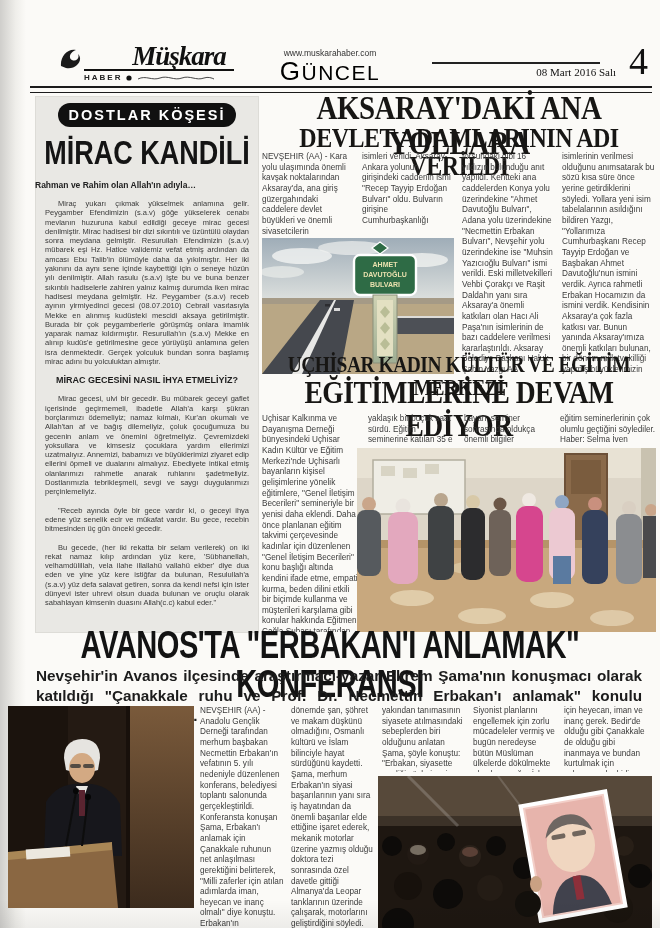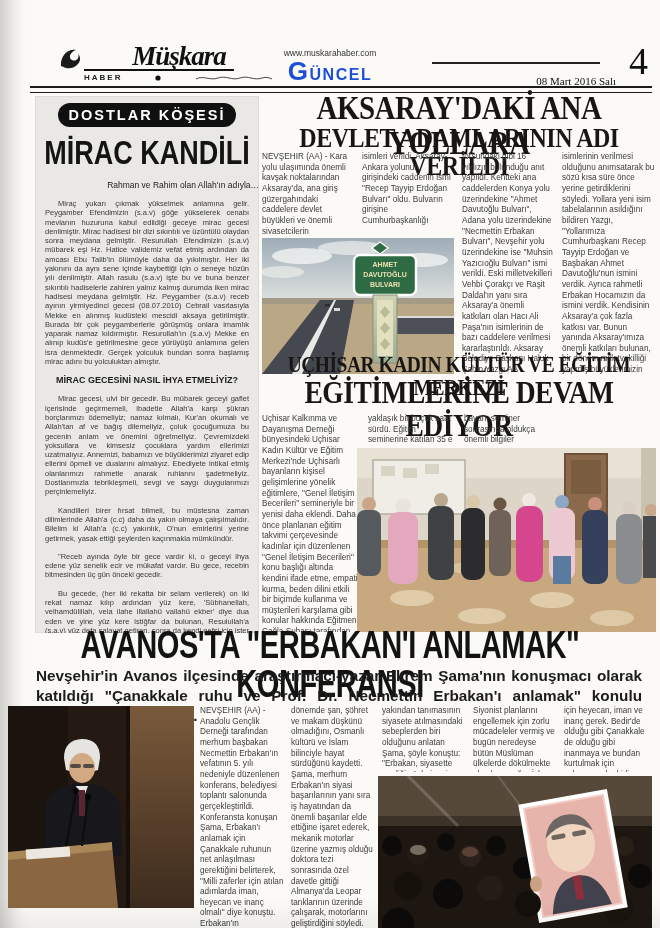--- a/index.html
+++ b/index.html
@@ -9,46 +9,46 @@
        background:linear-gradient(90deg,#cfcecb,#efeeea 60%,#fbfaf7);}
   .scan-edge-bottom{position:absolute;left:0;top:900px;width:660px;height:28px;
        background:linear-gradient(180deg,rgba(0,0,0,0),rgba(0,0,0,0.06));}
 
   
   .logo{position:absolute;left:84px;top:44px;width:190px;}
   .logo-main{font-family:"Liberation Serif",serif;font-style:italic;font-weight:bold;
        font-size:27px;color:#111;letter-spacing:-1px;line-height:0.9;text-align:center;}
   .logo-underline{height:2px;background:#111;width:150px;margin-top:1px;}
   .logo-sub{font-size:8px;font-weight:bold;letter-spacing:2px;color:#222;margin-top:2px;
-       display:flex;align-items:center;gap:4px;justify-content:space-between;}
+       display:flex;align-items:center;gap:4px;}
   .logo-tag{height:6px;width:80px;}
   .ornament{position:absolute;left:-26px;top:0px;}
 
   .masthead-center{position:absolute;left:240px;top:48px;width:180px;text-align:center;}
   .site-url{font-size:8.5px;color:#333;}
-  .section-title{font-size:16px;font-weight:700;letter-spacing:1.5px;color:#1d4ed8;
+  .section-title{font-size:21px;font-weight:400;letter-spacing:1.5px;color:#000000;
        font-family:"Liberation Sans",sans-serif;line-height:1;}
   .section-title::first-letter{font-size:26px;}
   .date-rule{position:absolute;left:432px;top:62px;width:168px;height:1.5px;background:#222;}
-  .issue-date{position:absolute;right:44px;top:75px;font-family:"Liberation Serif",serif;
+  .issue-date{position:absolute;right:44px;top:66px;font-family:"Liberation Serif",serif;
        font-size:11px;color:#111;}
   .page-number{position:absolute;right:12px;top:42px;font-family:"Liberation Serif",serif;
        font-size:38px;color:#111;line-height:1;}
   .header-rule{position:absolute;left:30px;top:86px;width:622px;height:4px;
        border-top:2.5px solid #1b1b1b;border-bottom:1.5px solid #1b1b1b;}
 
   
   .dostlar{position:absolute;left:35px;top:96px;width:224px;height:537px;
        background:#e9e8e4;overflow:hidden;box-shadow:0 0 0 1px #dddcd7 inset;}
   .pill{margin:7px auto 0;width:178px;background:#101010;color:#fff;border-radius:13px;
        text-align:center;font-size:14.5px;font-weight:bold;letter-spacing:2px;padding:4px 0;}
   .mirac-title{text-align:center;font-weight:900;font-size:27px;letter-spacing:0px;
        color:#141414;margin-top:8px;transform:scaleY(1.2);transform-origin:center top;
        font-family:"Liberation Sans",sans-serif;}
-  .bismillah{font-size:8.5px;font-weight:normal;text-align:right;margin:14px 0 2px;color:#222;}
+  .bismillah{font-size:8.5px;font-weight:bold;text-align:left;margin:14px 0 2px;color:#222;}
   .dostlar p{font-size:7.5px;line-height:1.24;text-align:justify;margin:9px 10px;
        text-indent:13px;color:#3a3a3a;}
   .dostlar .subhead{font-size:9px;font-weight:bold;text-align:center;margin:6px 0 3px;color:#1d1d1d;}
 
   
   .slab{font-family:"Liberation Serif",serif;font-weight:900;color:#171614;
        text-align:center;line-height:1;letter-spacing:-0.5px;
        transform:scaleY(1.18);transform-origin:center top;}
   .col{position:absolute;font-size:8.2px;line-height:1.3;color:#3b3b3b;
        overflow:hidden;text-align:left;}
@@ -102,21 +102,20 @@
 <div class="page-number">4</div>
 <div class="header-rule"></div>
 
 <div class="dostlar">
   <div class="pill">DOSTLAR KÖŞESİ</div>
   <div class="mirac-title">MİRAC KANDİLİ</div>
   <div class="bismillah">Rahman ve Rahim olan Allah'ın adıyla…</div>
   <p>Miraç yukarı çıkmak yükselmek anlamına gelir. Peygamber Efendimizin (s.a.v) göğe yükselerek cenabı mevlanın huzuruna kabul edildiği geceye mirac gecesi denilmiştir. Mirac hadisesi bir dizi sıkıntılı ve üzüntülü olaydan sonra meydana gelmiştir. Resurullah Efendimizin (s.a.v) mübarek eşi Hz. Hatice validemiz vefat etmiş ardından da amcası Ebu Talib'in ölümüyle daha da yıkılmıştır. Her iki yakınını da aynı sene içinde kaybettiği için o seneye hüzün yılı denilmiştir. Allah rasulu (s.a.v) işte bu ve buna benzer sıkıntılı hadiselerle zahiren yalnız kalmış durumda iken mirac hadisesi meydana gelmiştir. Hz. Peygamber (s.a.v) receb ayının yirmiyedinci gecesi (08.07.2010) Cebrail vasıtasıyla Mekke en alınmış kudüsteki mescidi aksaya getirilmiştir. Burada bir çok peygamberlerle görüşmüş onlara imamlık yaparak namaz kıldırmıştır. Resurullah'ın (s.a.v) Mekke en alınıp kudüs'e getirilmesine gece yürüyüşü anlamına gelen isra denmektedir. Gerçek yolculuk bundan sonra başlamış mirac adını bu yolculuktan almıştır.</p>
   <div class="subhead">MİRAC GECESİNİ NASIL İHYA ETMELİYİZ?</div>
   <p>Mirac gecesi, ulvi bir gecedir. Bu mübarek geceyi gaflet içerisinde geçirmemeli, ibadetle Allah'a karşı şükran borçlarımızı ödemeliyiz; namaz kılmalı, Kur'an okumalı ve Allah'tan af ve bağış dilemeliyiz, çoluk çocuğumuza bu gecenin anlam ve önemini öğretmeliyiz. Çevremizdeki yoksullara ve kimsesiz çocuklara yardım ellerimizi uzatmalıyız. Annemizi, babamızı ve büyüklerimizi ziyaret edip ellerini öpmeli ve dualarını almalıyız. Ebediyete intikal etmiş olanlarımızı rahmetle anarak ruhlarını şadetmeliyiz. Dostlarımızla tebrikleşmeli, sevgi ve saygı duygularımızı perçinlemeliyiz.</p>
-  <p>Kandilleri birer fırsat bilmeli, bu müstesna zaman dilimlerinde Allah'a (c.c) daha da yakın olmaya çalışılmalıdır. Bilelim ki Allah'a (c.c) yakınlık, O'nun emirlerini yerine getirmek, yasak ettiği şeylerden kaçınmakla mümkündür.</p>
   <p>"Receb ayında öyle bir gece vardır ki, o geceyi ihya edene yüz senelik ecir ve mükafat vardır. Bu gece, recebin bitmesinden üç gün önceki gecedir.</p>
   <p>Bu gecede, (her iki rekatta bir selam verilerek) on iki rekat namaz kılıp ardından yüz kere, 'Sübhanellah, velhamdülillah, vela ilahe illallahü vallahü ekber' diye dua eden ve yine yüz kere istiğfar da bulunan, Resulullah'a (s.a.v) yüz defa salavat getiren, sonra da kendi nefsi için ister dünyevi ister uhrevi olsun duada bulunan ve oruçlu olarak sabahlayan kimsenin duasını Allah(c.c) kabul eder."</p>
 
 </div>
 
 <div class="slab aks-h1">AKSARAY'DAKİ ANA YOLLARA</div>
 <div class="slab aks-h2">DEVLET ADAMLARININ ADI VERİLDİ</div>
 
 <div class="aks-body">
   <div class="col" style="left:0;top:0;width:92px;height:82px;">NEVŞEHİR (AA) - Kara yolu ulaşımında önemli kavşak noktalarından Aksaray'da, ana giriş güzergahındaki caddelere devlet büyükleri ve önemli siyasetçilerin</div>
@@ -163,20 +162,21 @@
   </div>
 </div>
 
 <div class="slab uch-h1">UÇHİSAR KADIN KÜLTÜR VE EĞİTİM MERKEZİ</div>
 <div class="slab uch-h2">EĞİTİMLERİNE DEVAM EDİYOR</div>
 
 <div class="uch-body">
   <div class="col" style="left:0;top:0;width:96px;height:218px;">Uçhisar Kalkınma ve Dayanışma Derneği bünyesindeki Uçhisar Kadın Kültür ve Eğitim Merkezi'nde Uçhisarlı bayanların kişisel gelişimlerine yönelik eğitimlere, "Genel İletişim Becerileri" semineriyle bir yenisi daha eklendi. Daha önce planlanan eğitim takvimi çerçevesinde kadınlar için düzenlenen "Genel İletişim Becerileri" konu başlığı altında kendini ifade etme, empati kurma, beden dilini etkili bir biçimde kullanma ve müşterileri karşılama gibi konular hakkında Eğitmen Çağla Subaşı tarafından verilen eğitim semineri</div>
   <div class="col" style="left:106px;top:0;width:90px;height:30px;">yaklaşık bir buçuk saat sürdü. Eğitim seminerine katılan 35 e yakın Uçhisarlı</div>
   <div class="col" style="left:202px;top:0;width:90px;height:30px;">bayan, seminer sonrasında oldukça önemli bilgiler edindiklerini ve yapılan</div>
+  <div class="col" style="left:298px;top:0;width:96px;height:30px;">eğitim seminerlerinin çok olumlu geçtiğini söylediler. Haber: Selma İven</div>
 
   <div class="photo" style="left:95px;top:34px;width:299px;height:184px;">
     <svg width="299" height="184" viewBox="0 0 299 184">
       <rect x="0" y="0" width="299" height="92" fill="#ddd6c8"></rect>
       <rect x="0" y="0" width="299" height="30" fill="#e8e2d4"></rect>
       <rect x="16" y="12" width="92" height="54" fill="#efede5" stroke="#b3ae9e" stroke-width="1.5"></rect>
       <rect x="24" y="18" width="14" height="10" fill="#d8d4c4"></rect>
         <rect x="46" y="20" width="14" height="10" fill="#d8d4c4"></rect>
         <rect x="68" y="16" width="14" height="10" fill="#d8d4c4"></rect>
       <rect x="208" y="6" width="42" height="88" fill="#8a6a4a" stroke="#6d5138" stroke-width="2"></rect>

